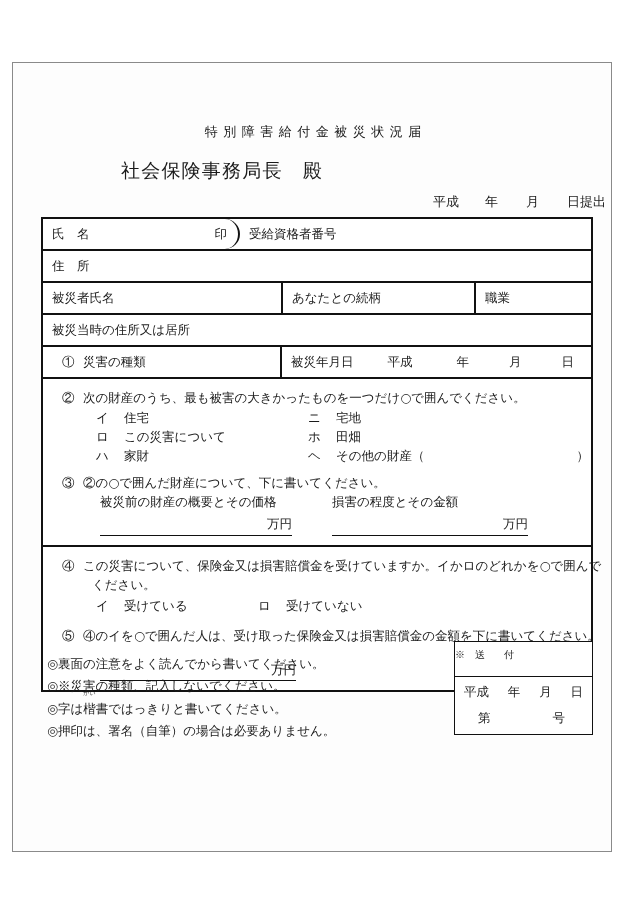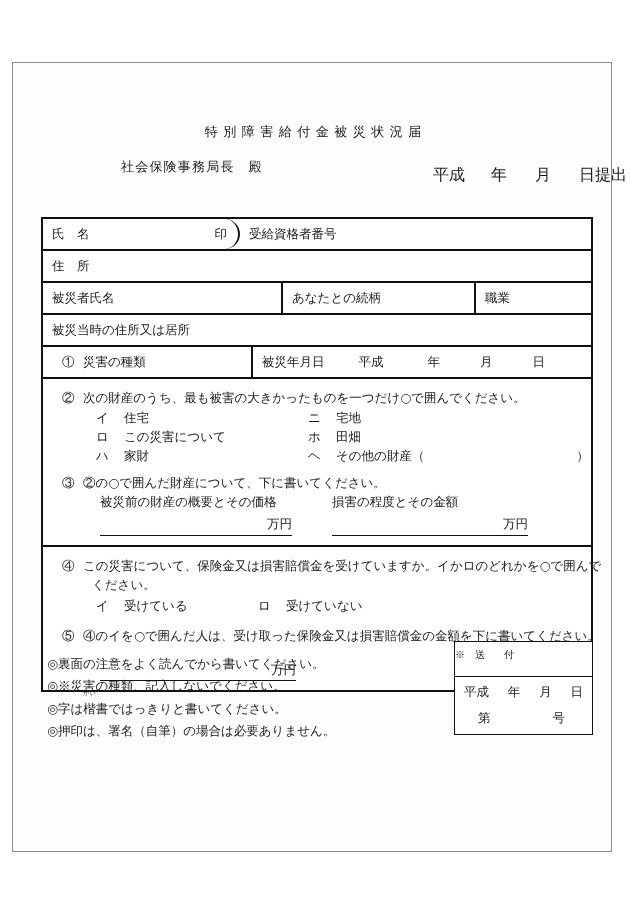--- a/index.html
+++ b/index.html
@@ -37,29 +37,29 @@
     text-align: center;
     font-size: 13px;
     letter-spacing: 5.5px;
     text-indent: 5.5px;
     white-space: nowrap;
   }
   #addressee {
     position: absolute;
     left: 108px;
     top: 95px;
+    font-size: 19px;
+    letter-spacing: 1.2px;
+    white-space: nowrap;
+  }
+  #submit-date {
+    position: absolute;
+    left: 420px;
+    top: 130px;
     font-size: 13px;
-    letter-spacing: 1.2px;
-    white-space: nowrap;
-  }
-  #submit-date {
-    position: absolute;
-    left: 420px;
-    top: 102px;
-    font-size: 16px;
     white-space: nowrap;
   }
   #submit-date .gap-sm { display: inline-block; width: 26px; }
   #submit-date .gap-md { display: inline-block; width: 28px; }
 
   
   #main-table {
     position: absolute;
     left: 28px;
     top: 154px;
@@ -83,21 +83,21 @@
   }
   .tb-cell.div { border-right: 2px solid #111; }
 
   .c-name    { width: 197px; border-radius: 15px; }
   .c-qual    { flex: 1; }
   .c-addr    { width: 100%; }
   .c-victim  { width: 240px; }
   .c-rel     { width: 193px; }
   .c-job     { flex: 1; }
   .c-place   { width: 100%; }
-  .c-kind    { width: 210px; padding-left: 10px; }
+  .c-kind    { width: 239px; padding-left: 10px; }
   .c-when    { flex: 1; }
 
   .inline-seal {
     position: absolute;
     right: 11px;
     top: 7px;
     font-size: 12.5px;
   }
   .date-line .g1 { display: inline-block; width: 34px; }
   .date-line .g2 { display: inline-block; width: 44px; }

